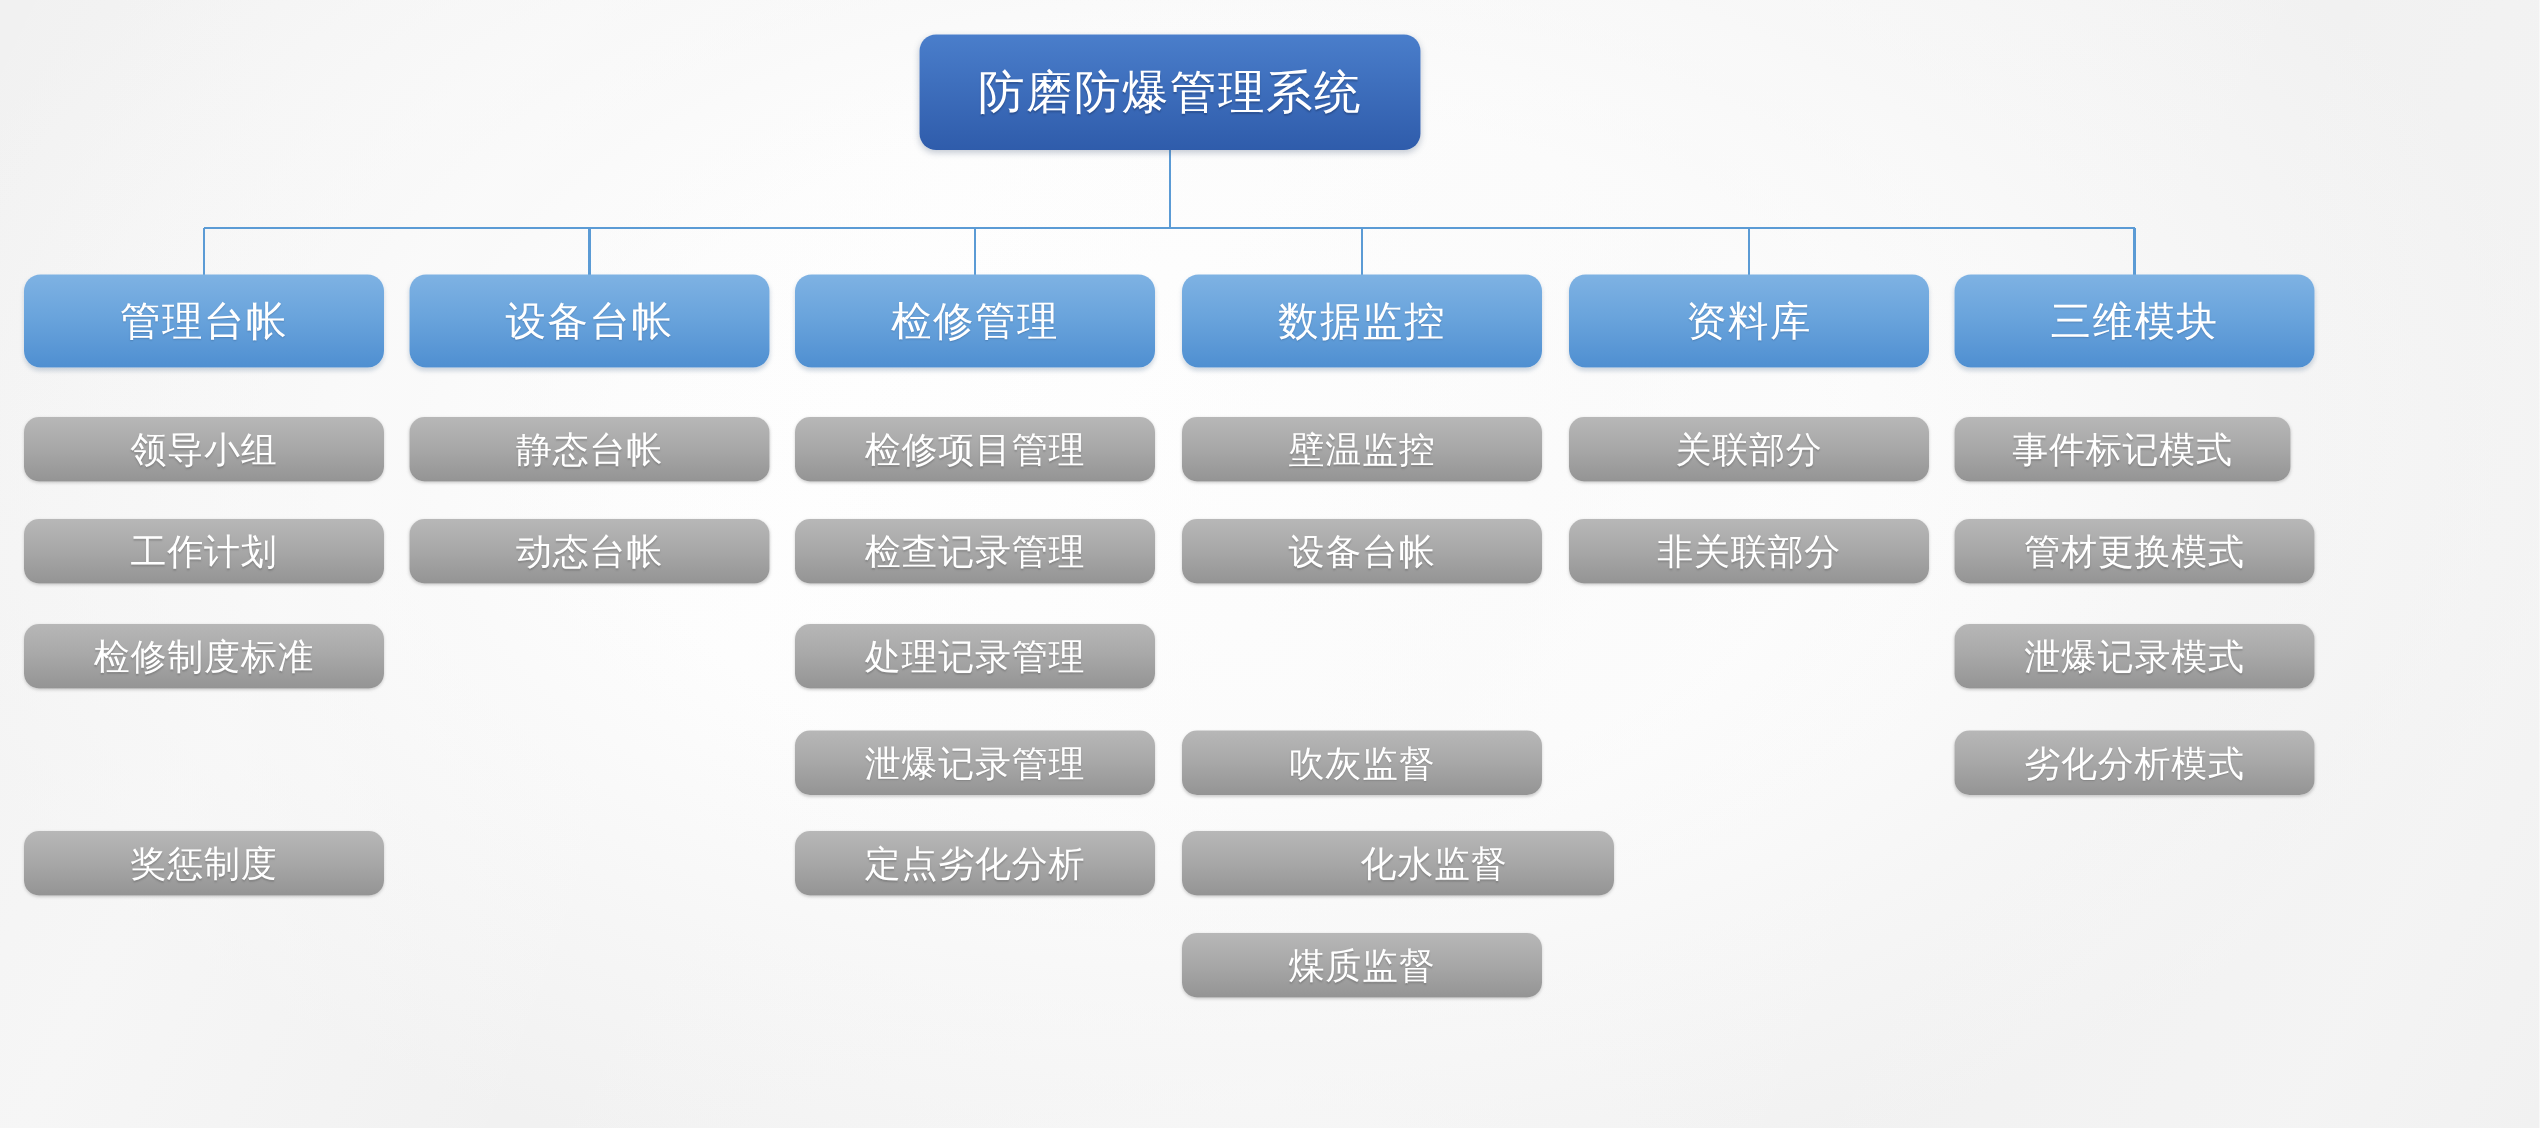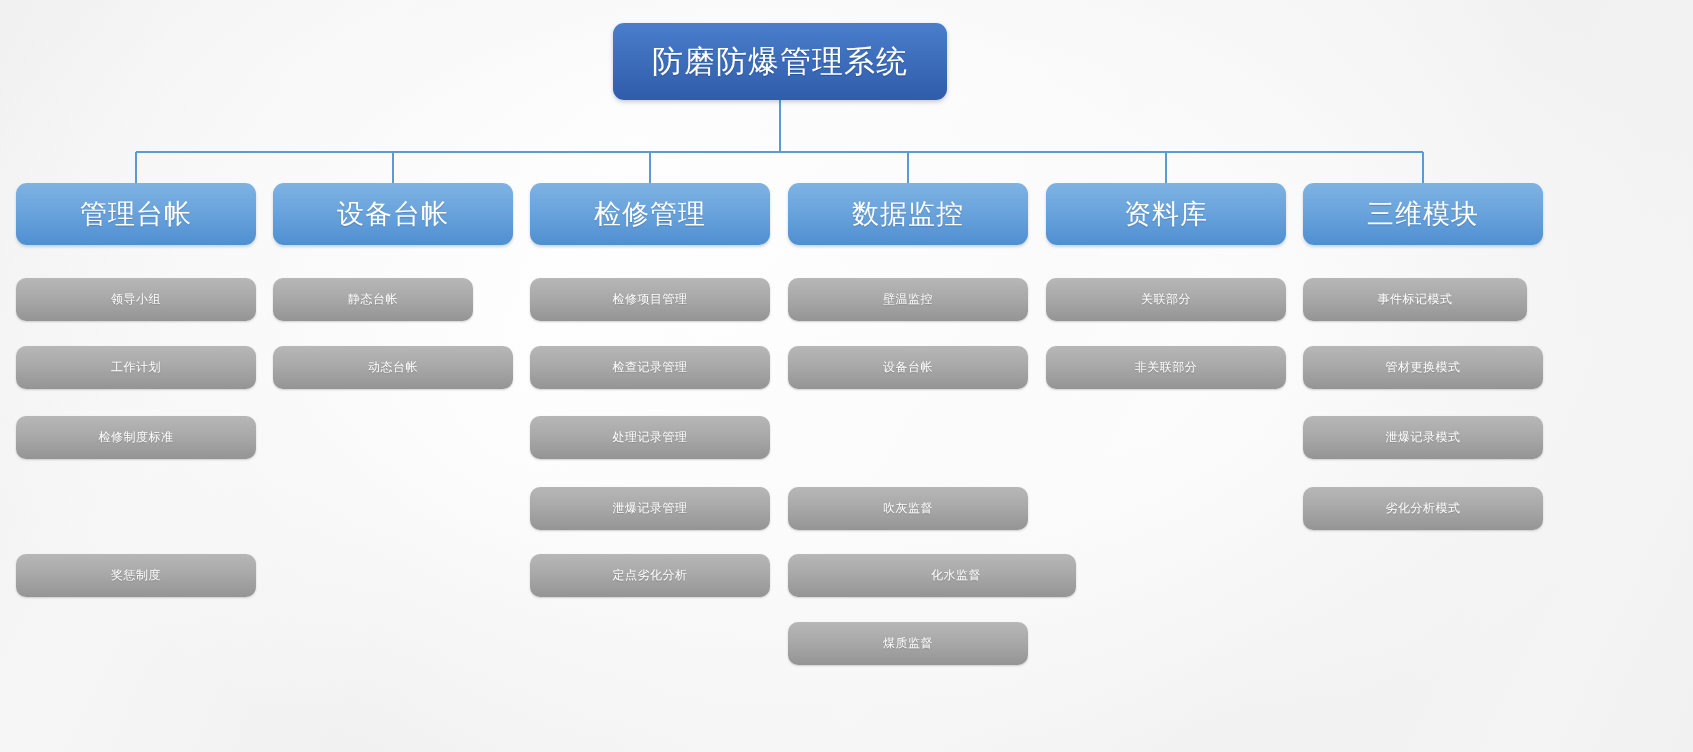--- a/index.html
+++ b/index.html
@@ -96,21 +96,21 @@
     border-radius: 10px;
     background: linear-gradient(180deg, #b7b7b7 0%, #a8a8a8 48%, #949494 100%);
     box-shadow: 0 1px 2px rgba(120,120,120,0.35);
     display: flex;
     align-items: center;
     justify-content: center;
     z-index: 2;
   }
   .child .node-label {
     color: #ffffff;
-    font-size: 12px;
+    font-size: 24px;
     letter-spacing: 0.5px;
     text-shadow: 0 1px 1px rgba(90,90,90,0.35);
     white-space: nowrap;
   }
 </style>
 </head>
 <body>
 
 <div id="canvas">
 
@@ -146,21 +146,21 @@
   <div class="child" style="left:16px; width:240px; top:416px;">
     <span class="node-label">检修制度标准</span>
   </div>
   <div class="child" style="left:16px; width:240px; top:554px;">
     <span class="node-label">奖惩制度</span>
   </div>
 
   <div class="category" style="left:273px; width:240px;">
     <span class="node-label">设备台帐</span>
   </div>
-  <div class="child" style="left:273px; width:200px; top:278px;">
+  <div class="child" style="left:273px; width:240px; top:278px;">
     <span class="node-label">静态台帐</span>
   </div>
   <div class="child" style="left:273px; width:240px; top:346px;">
     <span class="node-label">动态台帐</span>
   </div>
 
   <div class="category" style="left:530px; width:240px;">
     <span class="node-label">检修管理</span>
   </div>
   <div class="child" style="left:530px; width:240px; top:278px;">

